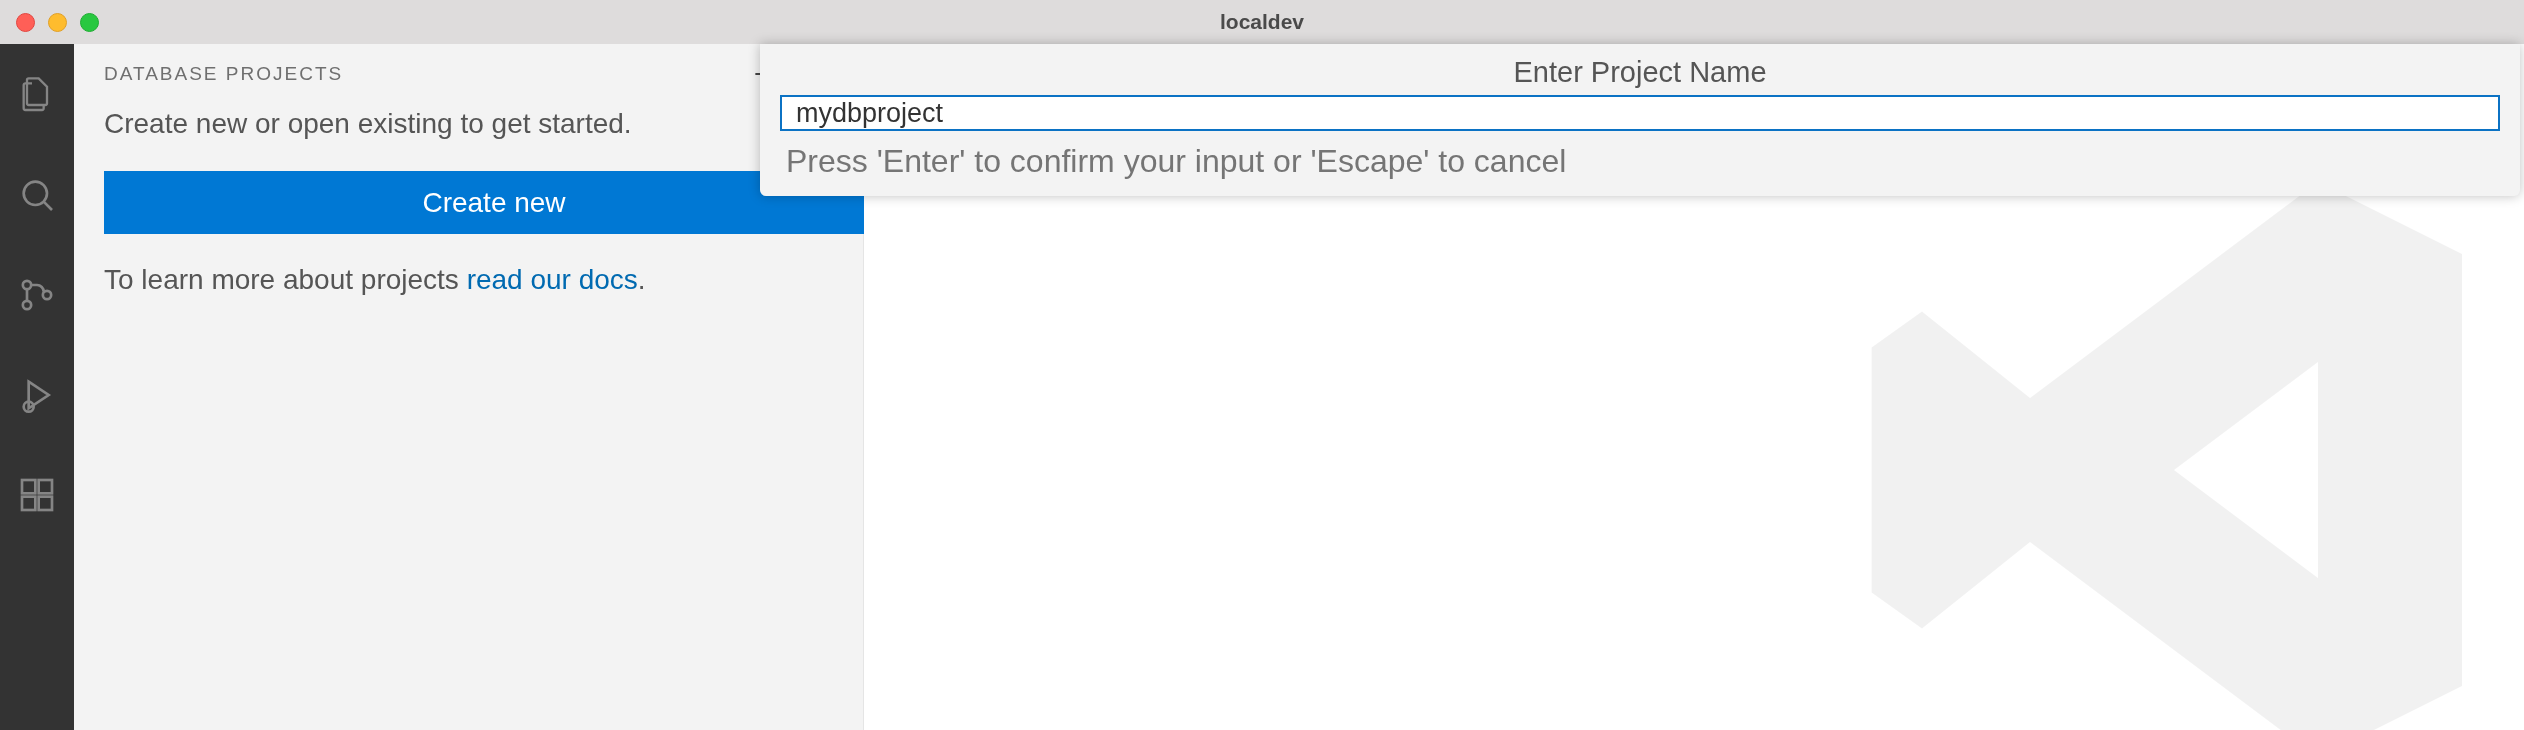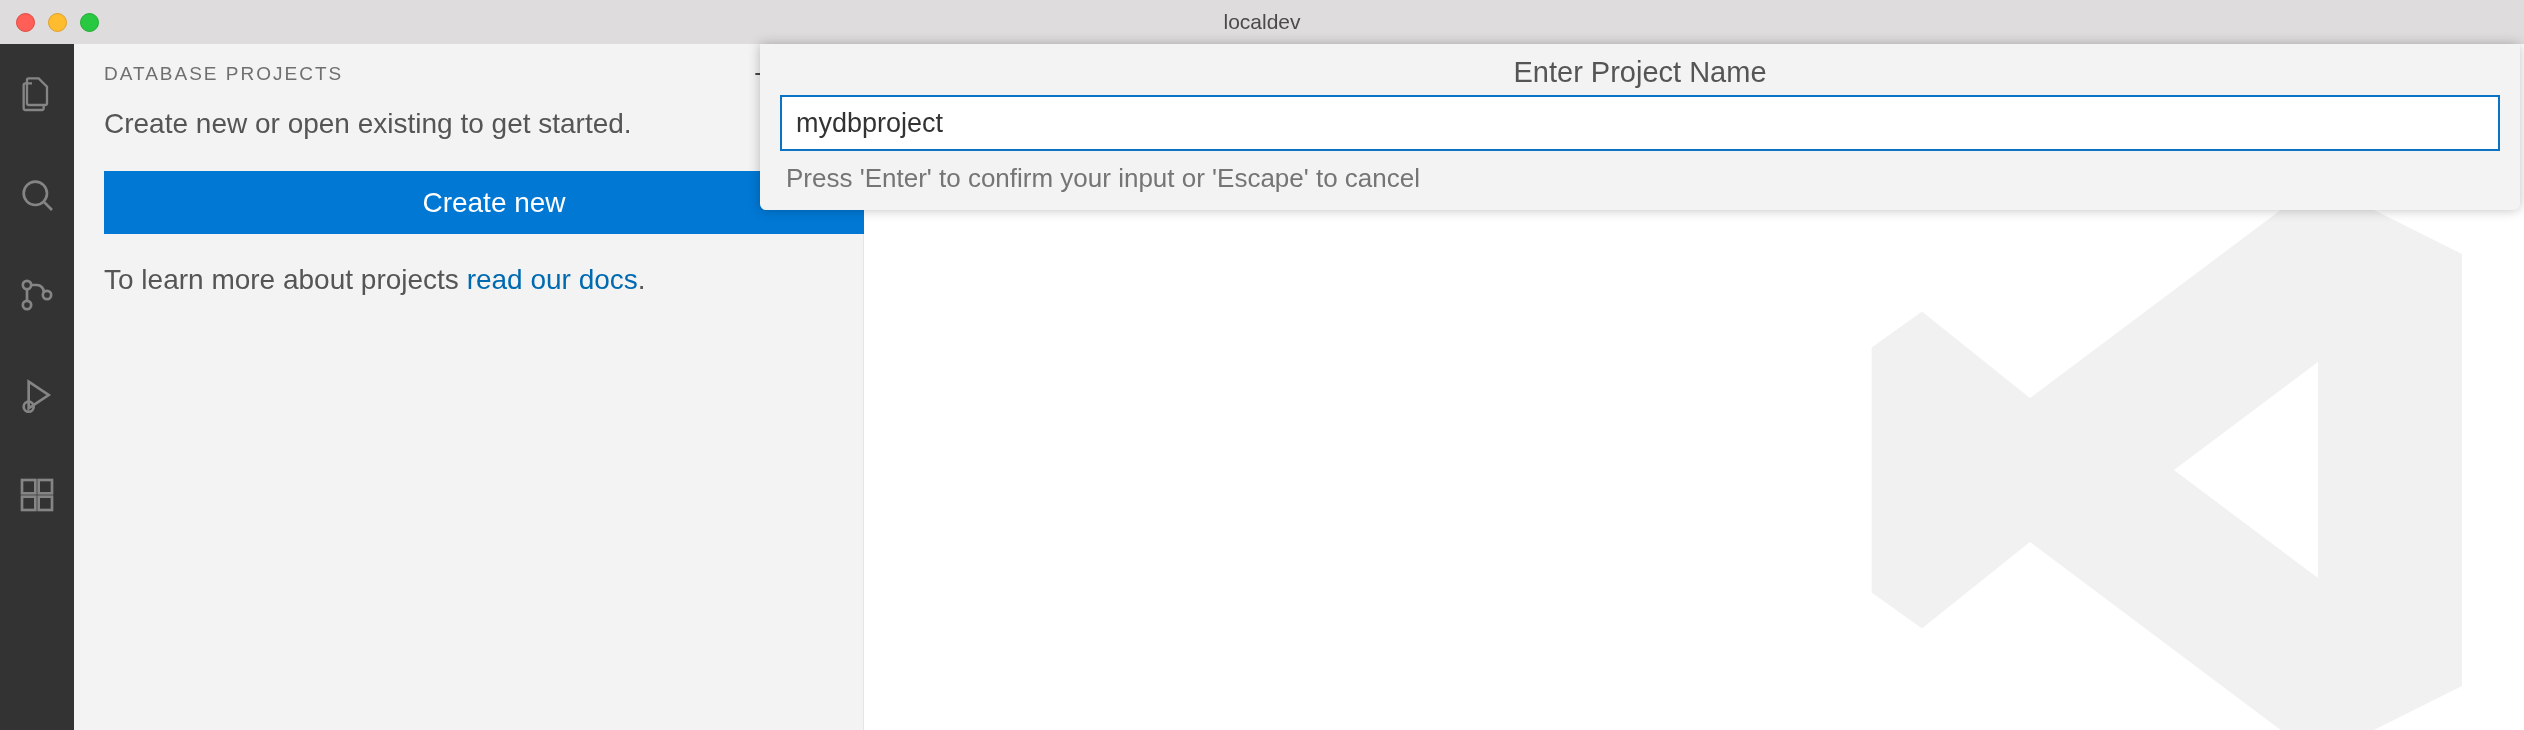--- a/index.html
+++ b/index.html
@@ -5,21 +5,21 @@
   * { box-sizing: border-box; margin: 0; padding: 0; }
   html, body { width: 2524px; height: 730px; font-family: -apple-system, "Segoe UI", Arial, sans-serif; overflow: hidden; }
 
   
   .titlebar { height: 44px; background: #dedcdc; display: flex; align-items: center; position: relative; }
   .traffic { display: flex; gap: 13px; padding-left: 16px; }
   .tdot { width: 19px; height: 19px; border-radius: 50%; }
   .tred { background: #ff5f57; border:1px solid #e24640;}
   .tyel { background: #febc2e; border:1px solid #e1a027;}
   .tgre { background: #28c840; border:1px solid #1fad33;}
-  .titlebar-title { position: absolute; left: 50%; transform: translateX(-50%); font-size: 21px; color: #4a4a4a; }
+  .titlebar-title { position: absolute; left: 50%; transform: translateX(-50%); font-size: 21px; color: #4a4a4a; font-weight: bold; }
 
   .workspace { display: flex; height: calc(730px - 44px); }
 
   
   .activitybar { width: 74px; background: #333333; display: flex; flex-direction: column; align-items: center; padding-top: 14px; gap: 26px; flex-shrink:0;}
   .ab-item { width: 74px; height: 74px; display: flex; align-items: center; justify-content: center; color: #858585; cursor: pointer; }
   .ab-item svg { width: 40px; height: 40px; }
 
   
   .sidepanel { width: 790px; background: #f3f3f3; border-right: 1px solid #e5e5e5; display: flex; flex-direction: column; flex-shrink:0;}
@@ -44,22 +44,22 @@
     top: 44px;
     left: 760px;
     width: 1760px;
     background: #f3f3f3;
     box-shadow: 0 0 12px rgba(0,0,0,.25);
     z-index: 100;
     border-radius: 0 0 6px 6px;
   }
   .qi-title { text-align: center; font-size: 29px; color: #555; padding: 12px 0 6px 0; }
   .qi-inputwrap { padding: 0 20px 8px 20px; }
-  .qi-input { width: 100%; height: 56px; border: 2px solid #0b72c4; background:#fff; font-size: 27px; padding: 0 14px; color:#333; outline:none;}
-  .qi-hint { font-size: 26px; color: #757575; padding: 4px 26px 16px 26px; }
+  .qi-input { width: 100%; height: 36px; border: 2px solid #0b72c4; background:#fff; font-size: 27px; padding: 0 14px; color:#333; outline:none;}
+  .qi-hint { font-size: 32px; color: #757575; padding: 4px 26px 16px 26px; }
 </style>
 </head>
 <body>
 
 <div class="titlebar">
   <div class="traffic">
     <div class="tdot tred"></div>
     <div class="tdot tyel"></div>
     <div class="tdot tgre"></div>
   </div>

